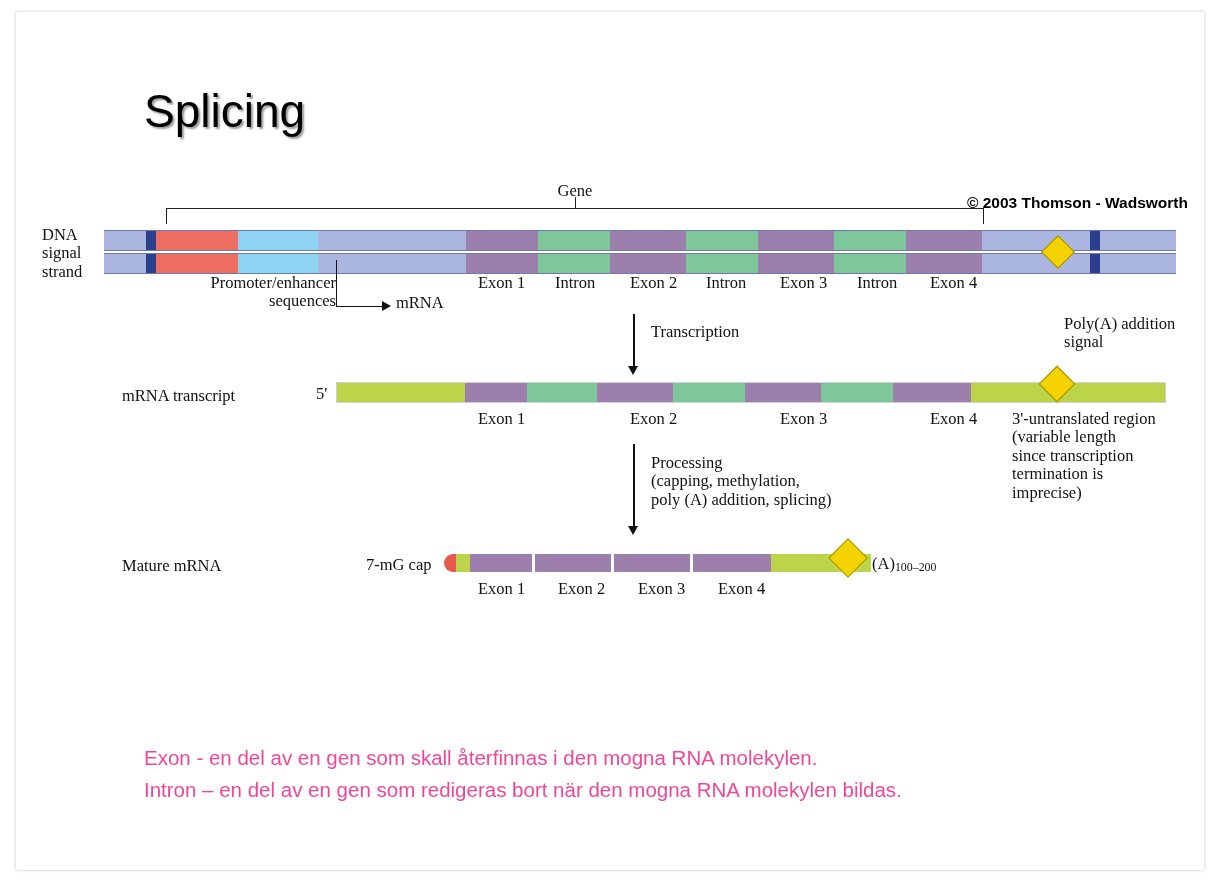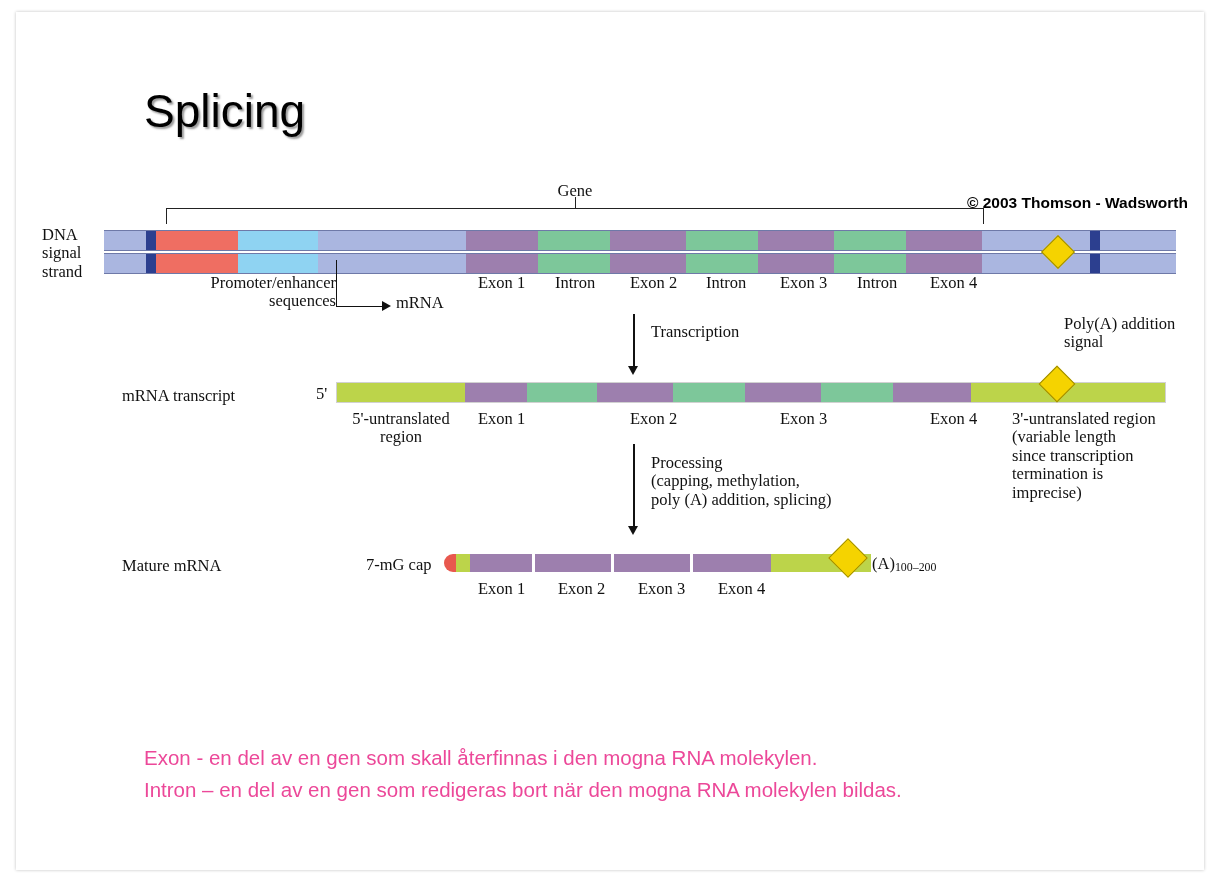--- a/index.html
+++ b/index.html
@@ -257,21 +257,20 @@
         <div class="seg" style="width:70px; background:#7dc79a;"></div>
         <div class="seg" style="width:76px; background:#9d7fae;"></div>
         <div class="seg" style="width:72px; background:#7dc79a;"></div>
         <div class="seg" style="width:76px; background:#9d7fae;"></div>
         <div class="seg" style="width:72px; background:#7dc79a;"></div>
         <div class="seg" style="width:78px; background:#9d7fae;"></div>
         <div class="seg" style="flex:1; background:#bcd44a;"></div>
       </div>
       <div class="diamond" style="left:1028px; top:189px;"></div>
 
-      <div class="fig-label" style="left:320px; top:228px; width:130px; text-align:center; font-size:16.5px;"><span>5'-untranslated</span><br><span>region</span></div>
       <div class="fig-label" style="left:462px; top:228px; font-size:16.5px;">Exon 1</div>
       <div class="fig-label" style="left:614px; top:228px; font-size:16.5px;">Exon 2</div>
       <div class="fig-label" style="left:764px; top:228px; font-size:16.5px;">Exon 3</div>
       <div class="fig-label" style="left:914px; top:228px; font-size:16.5px;">Exon 4</div>
 
       <div class="fig-label" style="left:996px; top:228px; font-size:16.5px;"><span>3'-untranslated region</span><br><span>(variable length</span><br><span>since transcription</span><br><span>termination is</span><br><span>imprecise)</span></div>
 
       <div class="arrow-v" style="left:617px; top:262px; height:84px;"></div>
       <div class="arrow-head-down" style="left:612px; top:344px;"></div>
       <div class="fig-label" style="left:635px; top:272px; font-size:16.5px;"><span>Processing</span><br><span>(capping, methylation,</span><br><span>poly (A) addition, splicing)</span></div>

